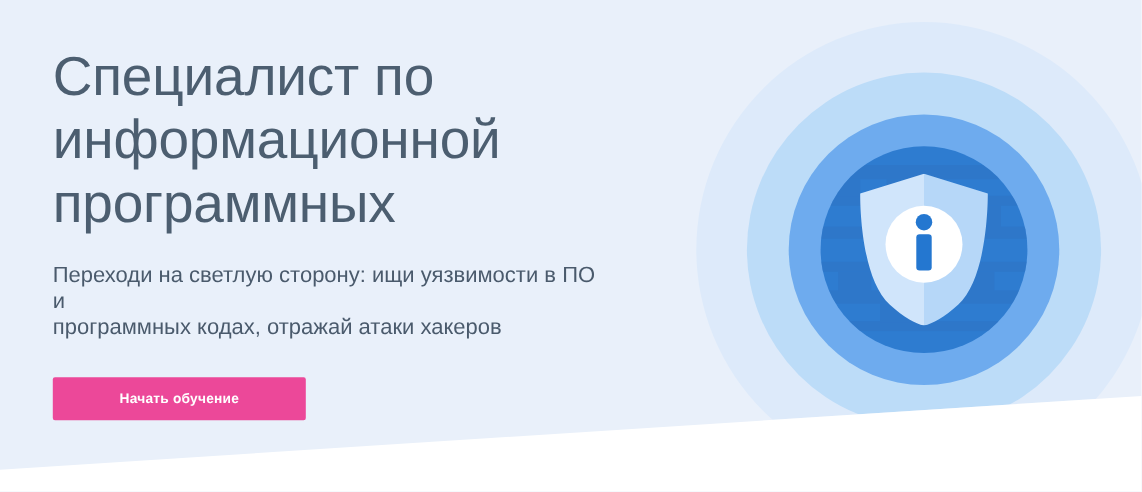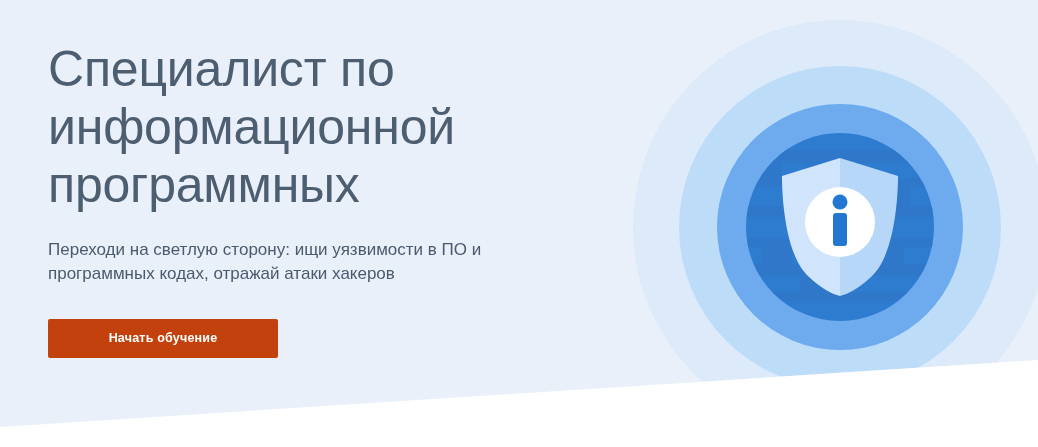--- a/index.html
+++ b/index.html
@@ -54,36 +54,36 @@
     font-size: 50px;
     line-height: 58px;
     font-weight: 400;
     color: #4c5e70;
     letter-spacing: -0.2px;
     white-space: pre-line;
   }
 
   .subtitle {
     margin-top: 24px;
-    font-size: 17px;
+    font-size: 20px;
     line-height: 24px;
     font-weight: 400;
     color: #4a5a6c;
     white-space: pre-line;
     max-width: 500px;
   }
 
   .cta-button {
     display: block;
     margin-top: 33px;
     width: 230px;
     height: 39px;
     border: none;
     border-radius: 2px;
-    background: #c2410c;
+    background: #ec4899;
     color: #ffffff;
     font-family: "Liberation Sans", "DejaVu Sans", sans-serif;
     font-size: 12.5px;
     font-weight: 700;
     letter-spacing: 0.2px;
     cursor: pointer;
     line-height: 39px;
     padding: 0;
   }
 </style>

